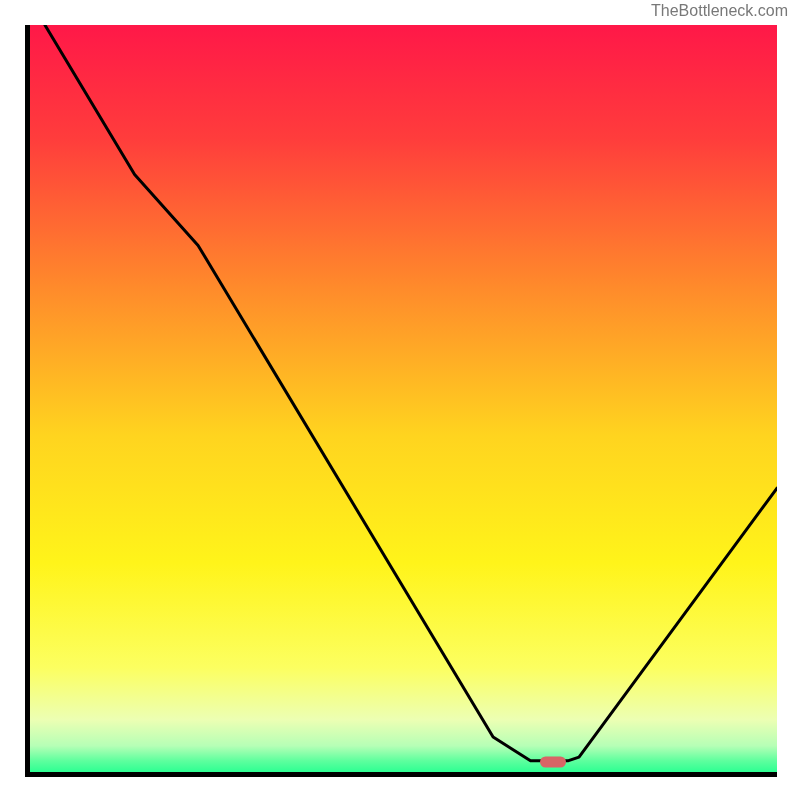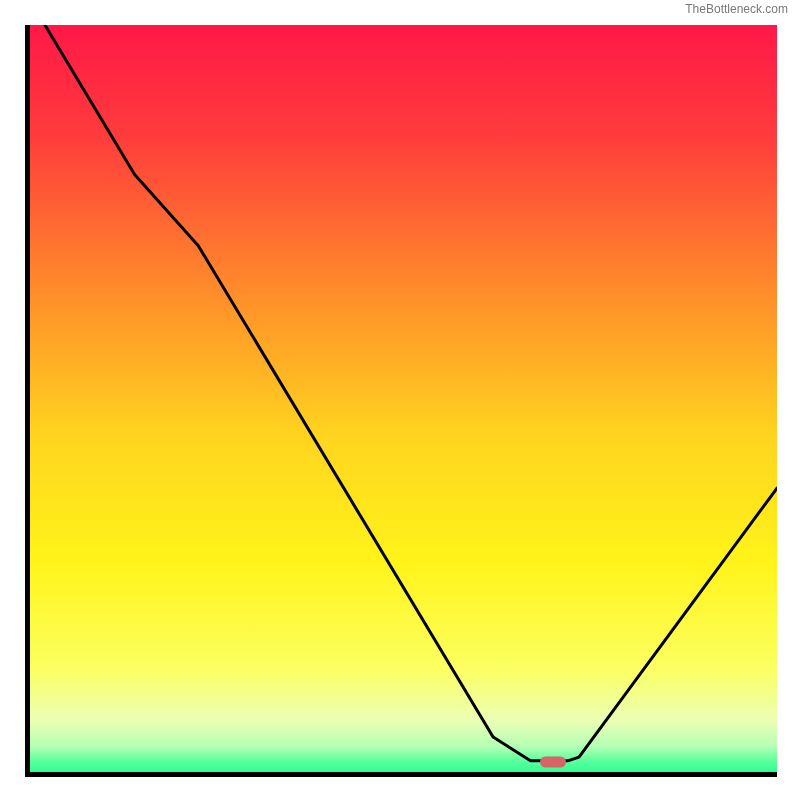--- a/index.html
+++ b/index.html
@@ -12,21 +12,21 @@
   }
   .container {
     position: relative;
     width: 800px;
     height: 800px;
   }
   .watermark {
     position: absolute;
     top: 2px;
     right: 12px;
-    font-size: 12px;
+    font-size: 16px;
     font-weight: 500;
     color: #787878;
     z-index: 10;
   }
   .axis-left {
     position: absolute;
     left: 25px;
     top: 25px;
     width: 5px;
     height: 752px;

